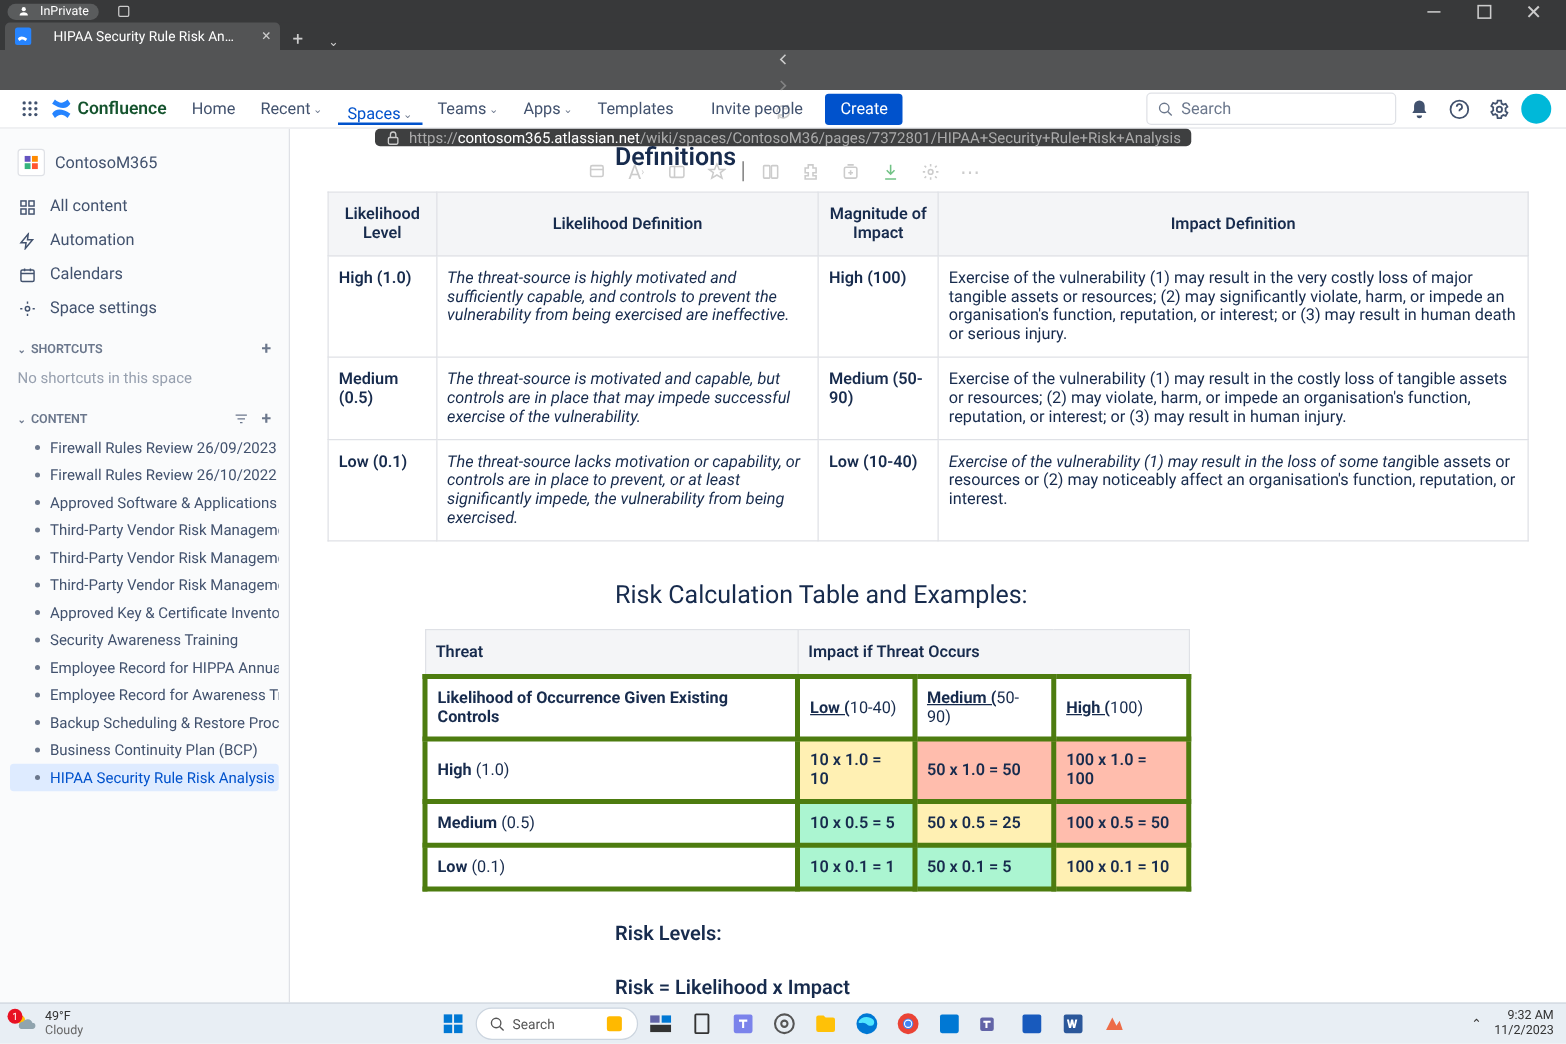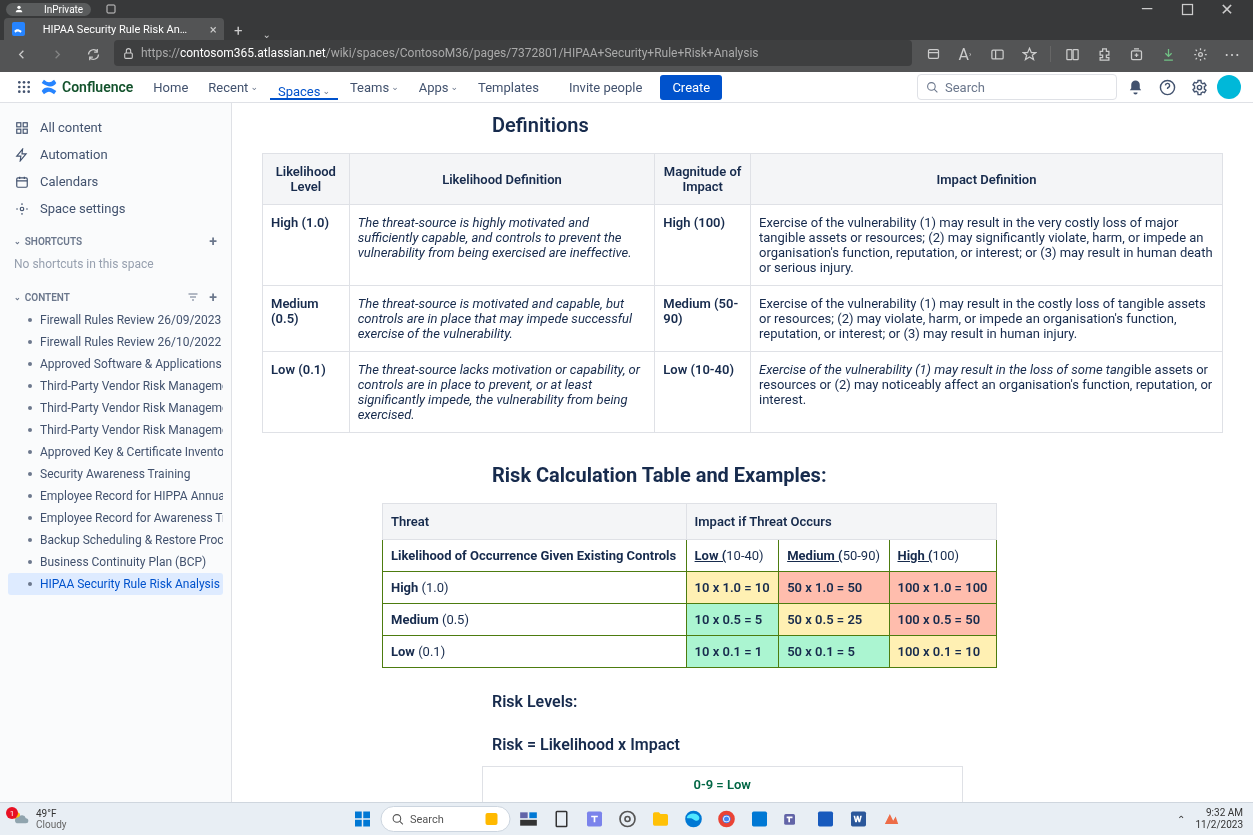--- a/index.html
+++ b/index.html
@@ -1,29 +1,29 @@
 <!DOCTYPE html>
 <html><head>
 <meta charset="utf-8">
 <style>
 * { margin: 0; padding: 0; box-sizing: border-box; font-family: -apple-system, BlinkMacSystemFont, "Segoe UI", Roboto, sans-serif; }
 body { background: #f4f5f7; overflow: hidden; height: 835px; width: 1253px; position: relative; }
 
 
 .browser-top { height: 40px; background: #38393a; display: flex; align-items: stretch; }
-.inprivate-badge { background: #5a5c5d; border-radius: 10px; padding: 1px 8px; color: #fff; font-size: 10px; display: flex; align-items: center; gap: 20px; }
+.inprivate-badge { background: #5a5c5d; border-radius: 10px; padding: 1px 8px; color: #fff; font-size: 10px; display: flex; align-items: center; gap: 8px; }
 .inprivate-badge svg { width: 10px; height: 10px; }
 .tab-toolbar-icon { width: 28px; display: flex; align-items: center; justify-content: center; color: #ccc; font-size: 11px; }
 .browser-tabs { height: 23px; display: flex; align-items: flex-end; background: #38393a; padding-left: 4px; }
 .browser-tab { background: #535455; color: #fff; font-size: 11px; padding: 4px 8px; display: flex; align-items: center; gap: 6px; border-radius: 4px 4px 0 0; max-width: 220px; height: 22px; }
 .browser-tab .favicon { width: 14px; height: 14px; border-radius: 2px; background: #2684ff; display: flex; align-items: center; justify-content: center; color: #fff; font-size: 8px; }
 .browser-tab span { white-space: nowrap; overflow: hidden; text-overflow: ellipsis; padding-left: 12px; }
 .tab-close { color: #ccc; font-size: 13px; cursor: pointer; margin-left: 4px; }
 .newtab { color: #ccc; padding: 0 10px; font-size: 15px; }
-.url-bar { height: 32px; background: #535455; display: flex; align-items: flex-start; padding: 0 6px; gap: 6px; }
+.url-bar { height: 32px; background: #535455; display: flex; align-items: center; padding: 0 6px; gap: 6px; flex-direction: column; }
 .url-btn { width: 30px; height: 28px; display: flex; align-items: center; justify-content: center; color: #ccc; cursor: pointer; border-radius: 3px; }
 .url-btn svg { width: 15px; height: 15px; }
 .url-input-wrap { flex: 1; background: #3e3f40; border-radius: 4px; height: 26px; display: flex; align-items: center; padding: 0 8px; gap: 6px; color: #ccc; font-size: 12px; }
 .url-text { color: #aaa; }
 .url-text strong { color: #fff; font-weight: normal; }
 .url-right-icons { display: flex; gap: 2px; }
 .url-right-icons .url-btn { width: 30px; }
 
 
 .conf-header { height: 31px; background: #fff; border-bottom: 1px solid #dfe1e6; display: flex; align-items: center; padding: 0 12px; gap: 4px; }
@@ -53,34 +53,34 @@
 .shortcuts-empty { color: #97a0af; font-size: 12px; padding: 4px 6px 8px; }
 .tree-item { display: flex; align-items: center; gap: 8px; padding: 4px 6px 4px 20px; border-radius: 3px; cursor: pointer; font-size: 12px; color: #42526e; white-space: nowrap; overflow: hidden; }
 .tree-item.active { background: #deebff; color: #0052CC; }
 .tree-item .bullet { width: 4px; height: 4px; border-radius: 50%; background: #6b778c; flex-shrink: 0; }
 
 
 .content { flex: 1; overflow-y: auto; padding: 0 30px 30px; }
 .content::-webkit-scrollbar { width: 10px; }
 .content::-webkit-scrollbar-thumb { background: #c1c7d0; border-radius: 5px; }
 h2.definitions { font-size: 20px; font-weight: 600; color: #172b4d; margin: 10px 0 16px 230px; }
-h2.risk-calc { font-size: 20px; font-weight: 700; color: #172b4d; margin: 30px 0 16px 230px; }
+h2.risk-calc { font-size: 20px; font-weight: 400; color: #172b4d; margin: 30px 0 16px 230px; }
 h3.sub { font-size: 16px; font-weight: 600; color: #172b4d; margin: 24px 0 12px 230px; }
 
 table.def-table { width: 100%; border-collapse: collapse; font-size: 13px; }
 table.def-table th { background: #f4f5f7; text-align: center; padding: 10px 8px; font-weight: 600; color: #172b4d; border: 1px solid #dfe1e6; }
 table.def-table td { padding: 10px 8px; border: 1px solid #dfe1e6; vertical-align: top; color: #172b4d; }
 .italic { font-style: italic; }
 .high-red { color: #bf2600; font-weight: 600; }
 .med-orange { color: #ff8b00; font-weight: 600; }
 .low-green { color: #006644; font-weight: 600; }
 
-table.calc-table { width: 64%; margin-left: 120px; border-collapse: collapse; font-size: 13px; }
+table.calc-table { width: 64%; margin-left: 76px; border-collapse: collapse; font-size: 13px; }
 table.calc-table th { background: #f4f5f7; text-align: left; padding: 10px 8px; font-weight: 600; color: #172b4d; border: 1px solid #dfe1e6; }
-table.calc-table td { padding: 8px 8px; border: 1px solid #4d7c0f; color: #172b4d; }
+table.calc-table td { padding: 8px 8px; border: 4px solid #4d7c0f; color: #172b4d; }
 .u { text-decoration: underline; }
 .bg-green { background: #abf5d1; font-weight: 600; }
 .bg-yellow { background: #fff0b3; font-weight: 600; }
 .bg-red { background: #ffbdad; font-weight: 600; }
 
 table.level-table { width: 50%; margin-left: 220px; border-collapse: collapse; font-size: 13px; }
 table.level-table td { padding: 10px 8px; border: 1px solid #dfe1e6; text-align: center; font-weight: 600; }
 
 
 .taskbar { position: absolute; bottom: 0; left: 0; right: 0; height: 33px; background: #e8eef4; display: flex; align-items: center; padding: 0 10px; border-top: 1px solid #cfd6de; }
@@ -275,20 +275,31 @@
       <svg width="17" height="17" viewBox="0 0 24 24" fill="none" stroke="#42526e" stroke-width="2">
         <circle cx="12" cy="12" r="3"></circle>
         <path d="M19 12a7 7 0 0 0-.1-1.2l2.2-1.7-2-3.4-2.6 1a7 7 0 0 0-2-1.2L14 2h-4l-.5 2.5a7 7 0 0 0-2 1.2l-2.6-1-2 3.4 2.2 1.7A7 7 0 0 0 5 12c0 .4 0 .8.1 1.2l-2.2 1.7 2 3.4 2.6-1a7 7 0 0 0 2 1.2L10 22h4l.5-2.5a7 7 0 0 0 2-1.2l2.6 1 2-3.4-2.2-1.7c.1-.4.1-.8.1-1.2z"></path>
       </svg>
     </div>
   <div class="avatar"></div>
 </div>
 
 <div class="main">
   <div class="sidebar">
+    <div class="space-header">
+      <div class="space-icon">
+        <svg width="14" height="14" viewBox="0 0 24 24">
+            <rect x="3" y="3" width="8" height="8" fill="#6554c0"></rect>
+            <rect x="13" y="3" width="8" height="8" fill="#ff8b00"></rect>
+            <rect x="3" y="13" width="8" height="8" fill="#36b37e"></rect>
+            <rect x="13" y="13" width="8" height="8" fill="#ff5630"></rect>
+          </svg>
+      </div>
+      <span>ContosoM365</span>
+    </div>
     <div class="side-link">
         <span class="icon">
           <svg width="14" height="14" viewBox="0 0 24 24" fill="none" stroke="#42526e" stroke-width="2">
             <rect x="3" y="3" width="7" height="7"></rect>
             <rect x="14" y="3" width="7" height="7"></rect>
             <rect x="3" y="14" width="7" height="7"></rect>
             <rect x="14" y="14" width="7" height="7"></rect>
           </svg>
         </span>
         <span>All content</span>

